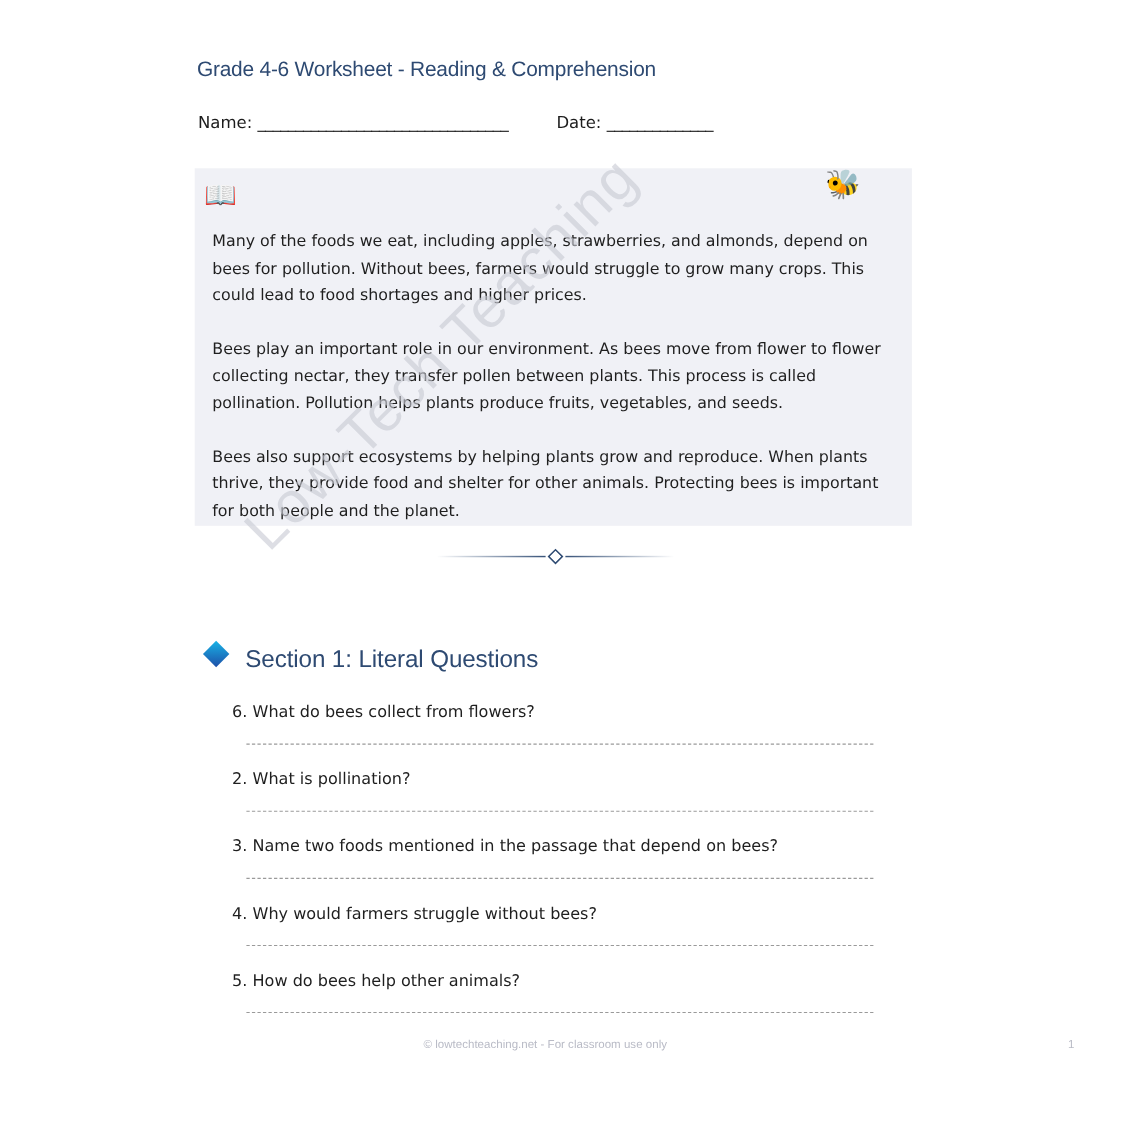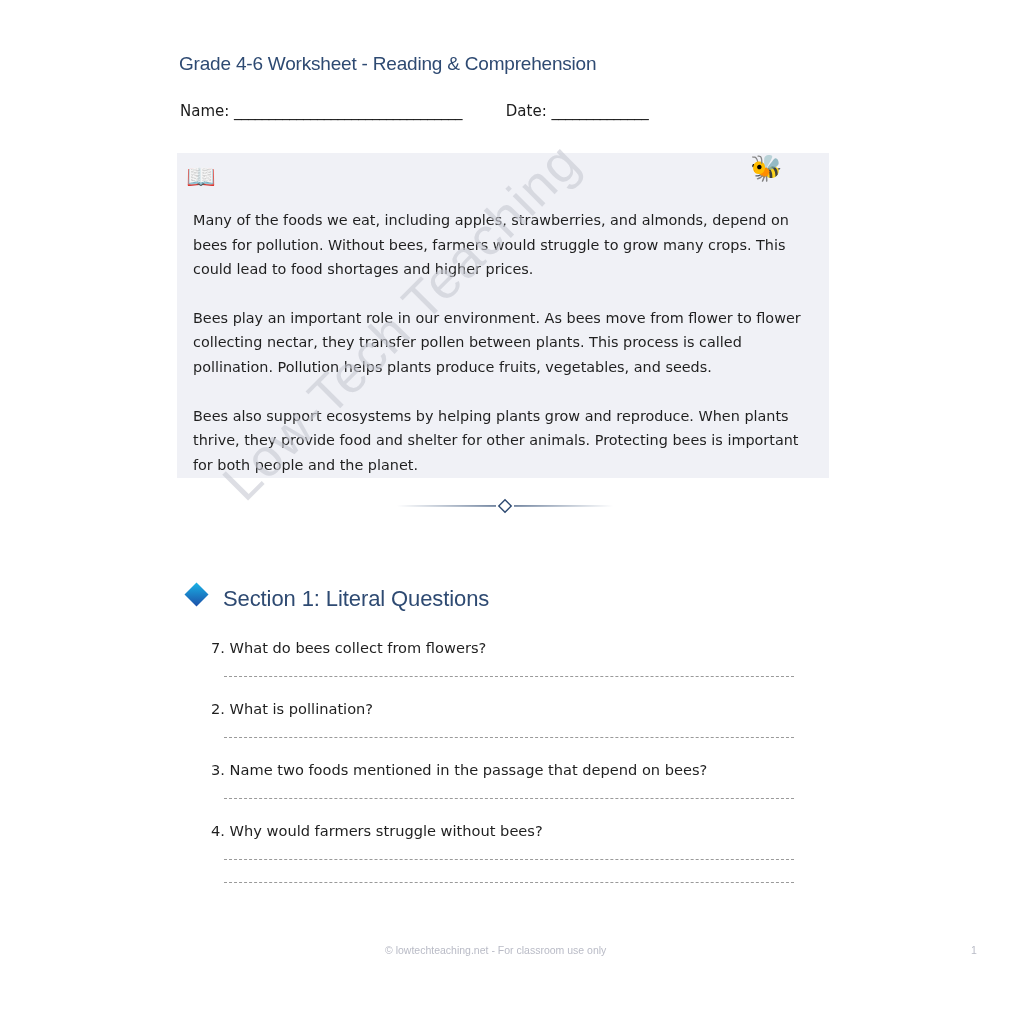--- a/index.html
+++ b/index.html
@@ -267,36 +267,37 @@
       </svg>
     </div>
 
     <div class="section-head">
       <div class="section-diamond"></div>
       <div class="section-title">Section 1: Literal Questions</div>
     </div>
 
     <div class="questions">
       <div class="q-item">
-        <div class="q-text">7. What do bees collect from flowers?</div>
+        <div class="q-text">6. What do bees collect from flowers?</div>
         <div class="q-line"></div>
       </div>
       <div class="q-item">
         <div class="q-text">2. What is pollination?</div>
         <div class="q-line"></div>
       </div>
       <div class="q-item">
         <div class="q-text">3. Name two foods mentioned in the passage that depend on bees?</div>
         <div class="q-line"></div>
       </div>
       <div class="q-item">
         <div class="q-text">4. Why would farmers struggle without bees?</div>
         <div class="q-line"></div>
       </div>
       <div class="q-item">
+        <div class="q-text">5. How do bees help other animals?</div>
         <div class="q-line"></div>
       </div>
     </div>
 
     <div class="footer">
       <div class="footer-text">© lowtechteaching.net - For classroom use only</div>
       <div class="footer-page">1</div>
     </div>
 
   </div>

